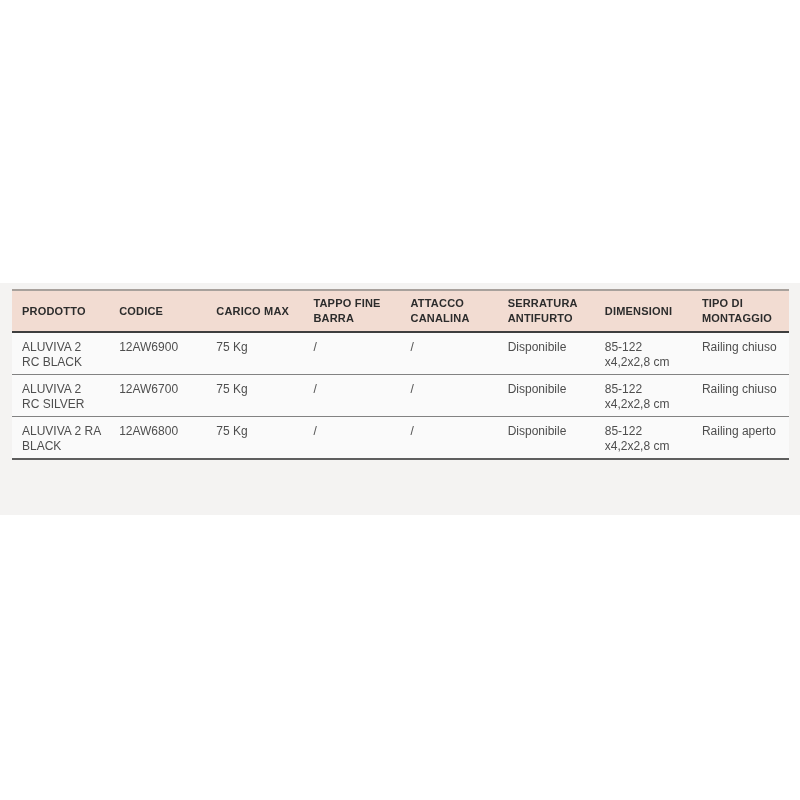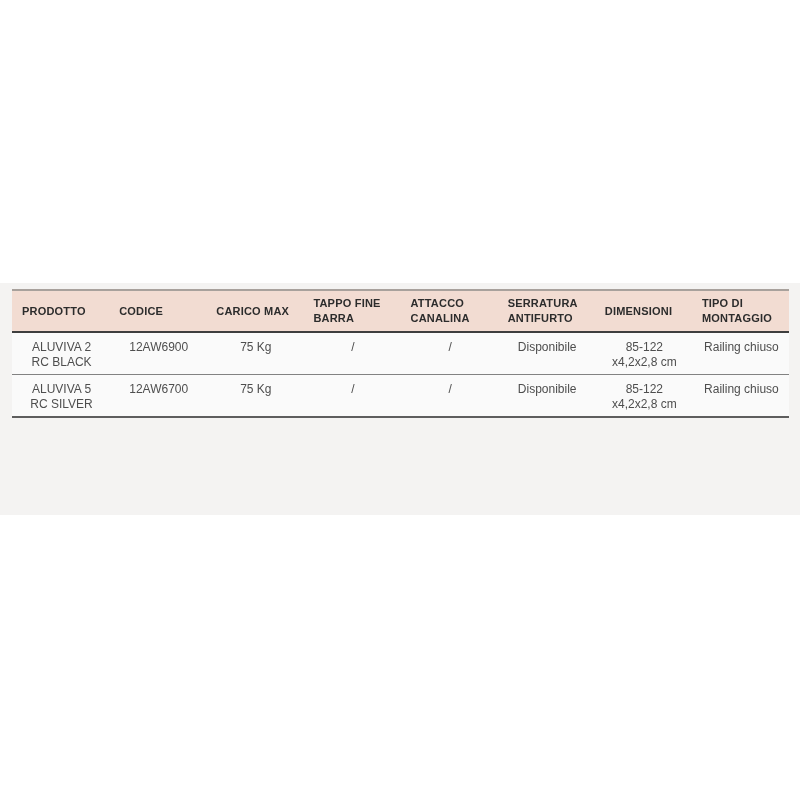--- a/index.html
+++ b/index.html
@@ -57,21 +57,21 @@
     border-top: 1px solid #828282;
     background: #fafafa;
   }
   table.spec-table tbody tr:first-child {
     border-top: none;
   }
   table.spec-table td {
     color: #4e4e4e;
     font-size: 12px;
     line-height: 15px;
-    text-align: center;
+    text-align: left;
     vertical-align: top;
     padding: 7px 8px 4px 10px;
     height: 39px;
     box-sizing: border-box;
     margin-top: 16px;
   }
 </style>
 </head>
 <body>
 
@@ -95,25 +95,35 @@
           <td>ALUVIVA 2 RC BLACK</td>
           <td>12AW6900</td>
           <td>75 Kg</td>
           <td>/</td>
           <td>/</td>
           <td>Disponibile</td>
           <td>85-122 x4,2x2,8 cm</td>
           <td>Railing chiuso</td>
         </tr>
         <tr>
-          <td>ALUVIVA 5 RC SILVER</td>
+          <td>ALUVIVA 2 RC SILVER</td>
           <td>12AW6700</td>
           <td>75 Kg</td>
           <td>/</td>
           <td>/</td>
           <td>Disponibile</td>
           <td>85-122 x4,2x2,8 cm</td>
           <td>Railing chiuso</td>
         </tr>
+        <tr>
+          <td>ALUVIVA 2 RA BLACK</td>
+          <td>12AW6800</td>
+          <td>75 Kg</td>
+          <td>/</td>
+          <td>/</td>
+          <td>Disponibile</td>
+          <td>85-122 x4,2x2,8 cm</td>
+          <td>Railing aperto</td>
+        </tr>
       </tbody>
     </table>
   </div>
 </div>
 
 </body></html>

